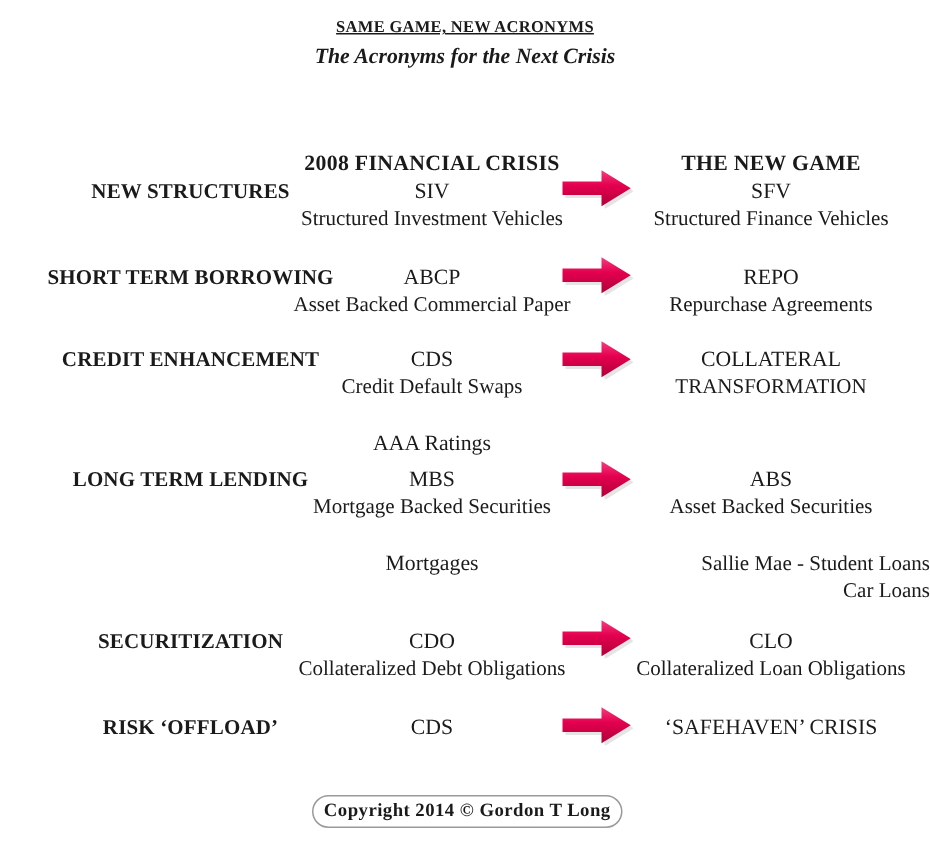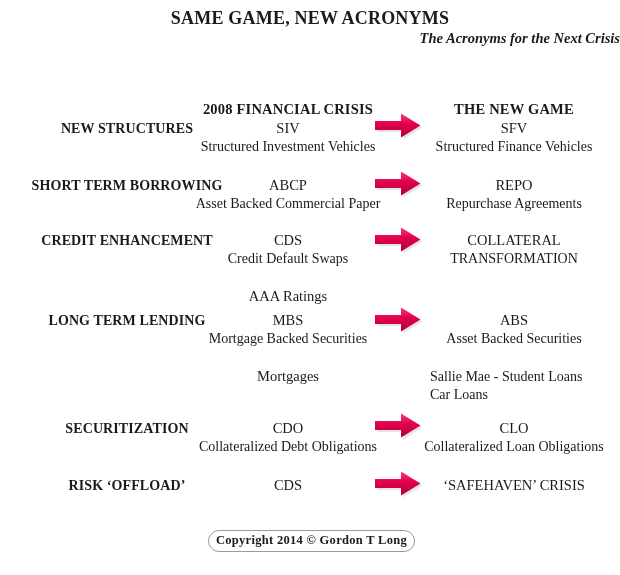--- a/index.html
+++ b/index.html
@@ -18,32 +18,32 @@
 
   
   #title-block {
     position: absolute;
     top: 8px;
     left: 0;
     width: 620px;
     text-align: center;
   }
   #main-title {
-    font-size: 18px;
+    font-size: 11px;
     font-weight: bold;
     letter-spacing: 0.2px;
     line-height: 20px;
+    text-decoration: underline;
   }
   #sub-title {
     font-size: 14.5px;
     font-weight: bold;
     font-style: italic;
     line-height: 19px;
     margin-top: 1px;
-    text-align: right;
   }
 
   
   #col-headers {
     position: absolute;
     top: 77px;
     left: 0;
     width: 620px;
     height: 20px;
     margin-top: 24px;
@@ -97,21 +97,21 @@
   }
   .cell-old.acronym { font-size: 14.5px; }
 
   
   .cell-new {
     left: 408px;
     width: 212px;
     text-align: center;
   }
   .cell-new.acronym { font-size: 14.5px; }
-  .cell-new.leftalign { text-align: left; padding-left: 22px; box-sizing: border-box; }
+  .cell-new.leftalign { text-align: right; padding-left: 22px; box-sizing: border-box; }
 
   
   .arrow {
     position: absolute;
     width: 48px;
     height: 27px;
   }
   .arrow svg { display: block; width: 48px; height: 27px; }
 
   

